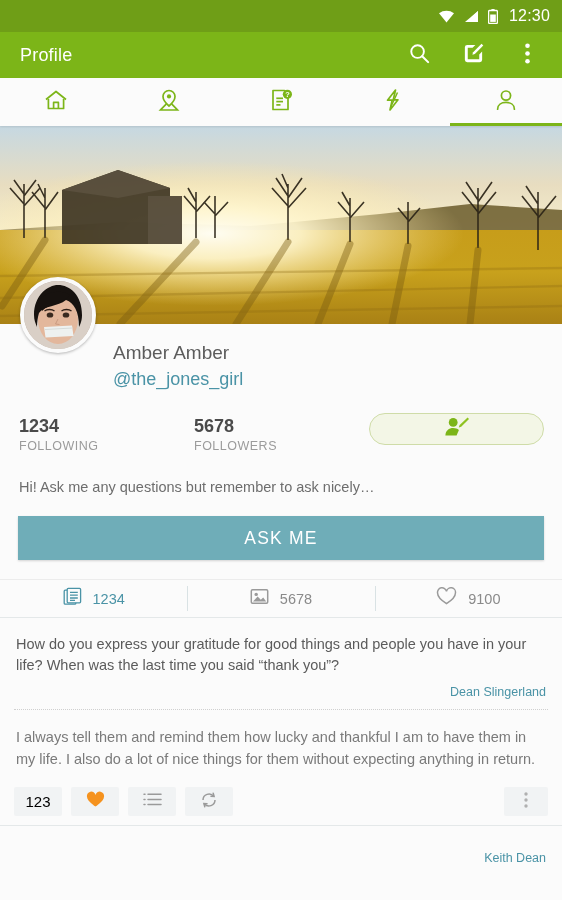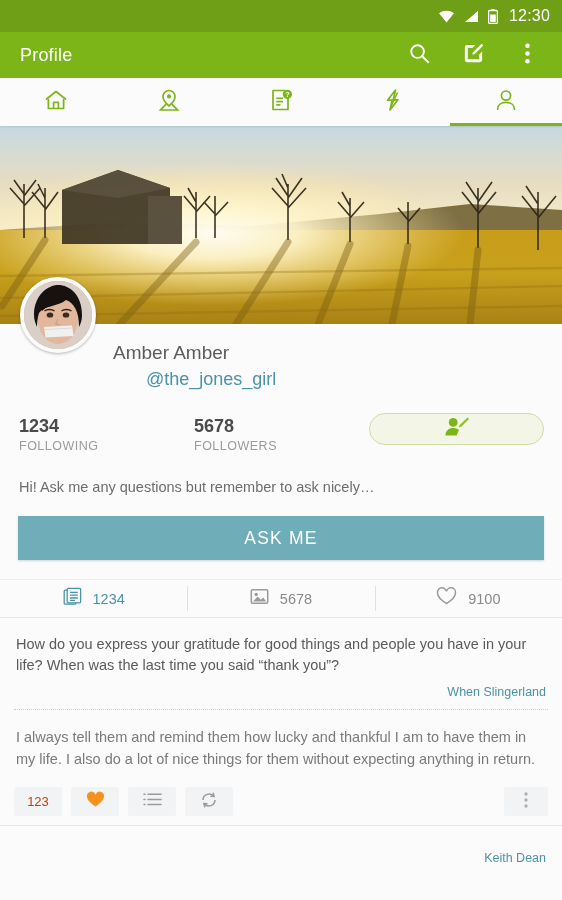--- a/index.html
+++ b/index.html
@@ -53,21 +53,21 @@
   
   .profile-head { position: relative; background: #fbfbfb; padding: 0 18px; }
   .avatar {
     position: absolute; left: 20px; top: -47px; width: 76px; height: 76px;
     border-radius: 50%; border: 4px solid #fbfbfb; overflow: hidden;
     background: #bdaea2; box-shadow: 0 1px 3px rgba(0,0,0,.28); cursor: pointer;
   }
   .avatar svg { display: block; width: 68px; height: 68px; }
   .names { padding: 16px 0 0 95px; min-height: 62px; }
   .fullname { font-size: 19px; color: #5c5c5c; line-height: 26px; }
-  .username { font-size: 18px; color: #4a93a6; line-height: 27px; cursor: pointer; margin-left: 33px; }
+  .username { font-size: 18px; color: #4a93a6; line-height: 27px; cursor: pointer; }
 
   
   .counters { display: flex; align-items: flex-start; padding: 22px 0 0 1px; position: relative; }
   .counter { width: 175px; cursor: pointer; }
   .counter .num { font-size: 18px; font-weight: bold; color: #4a4a4a; line-height: 22px; }
   .counter .lbl { font-size: 12.5px; color: #9b9b9b; letter-spacing: .5px; line-height: 18px; }
   .edit-profile-btn {
     position: absolute; right: 0; top: 20px; width: 175px; height: 32px;
     border: 1px solid #cfdca8; border-radius: 16px; background: #f3f6e6;
     display: flex; align-items: center; justify-content: center; cursor: pointer;
@@ -116,21 +116,21 @@
     padding: 16px 16px 17px 16px;
   }
   .actionbar {
     display: flex; align-items: center; gap: 9px;
     padding: 0 14px 9px 14px; border-bottom: 1px solid #e4e8e9;
   }
   .act {
     min-width: 48px; height: 29px; background: #f1f3f4; border-radius: 2px;
     display: flex; align-items: center; justify-content: center; cursor: pointer;
   }
-  .act.count { font-size: 13px; color: #c2410c; padding: 0 10px; }
+  .act.count { font-size: 15px; color: #000000; padding: 0 10px; }
   .act.spacer { flex: 1; background: transparent; cursor: default; min-width: 0; }
   .act.more { min-width: 44px; }
 </style>
 </head>
 <body>
 
 <div id="app">
 
   <div class="statusbar">
     <span class="sb-icon">
@@ -367,21 +367,21 @@
       </span>
       <span class="val">9100</span>
     </div>
   </div>
 
   <div class="feed">
 
     <div class="post">
       <div class="q-block">
         <div class="q-text">How do you express your gratitude for good things and people you have in your life? When was the last time you said “thank you”?</div>
-        <div class="q-author">When Slingerland</div>
+        <div class="q-author">Dean Slingerland</div>
       </div>
       <div class="dotted"></div>
       <div class="a-text">I always tell them and remind them how lucky and thankful I am to have them in my life. I also do a lot of nice things for them without expecting anything in return.</div>
       <div class="actionbar">
         <div class="act count">123</div>
         <div class="act">
           <span>
             <svg width="19" height="17" viewBox="0 0 19 17">
                 <path d="M9.5 15.6 C9.5 15.6 1 10.2 1 5.8 A4.1 4.1 0 0 1 9.5 4.1 A4.1 4.1 0 0 1 18 5.8 C18 10.2 9.5 15.6 9.5 15.6 Z" fill="#f5921e"></path>
               </svg>

